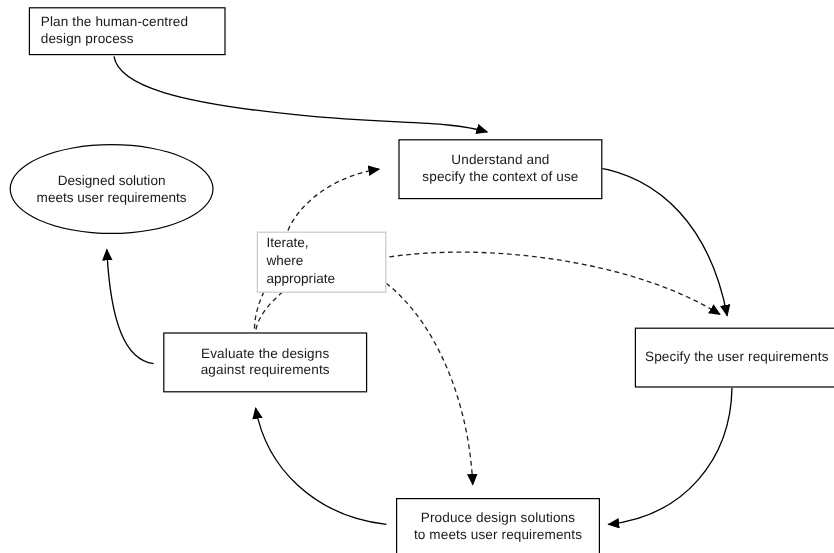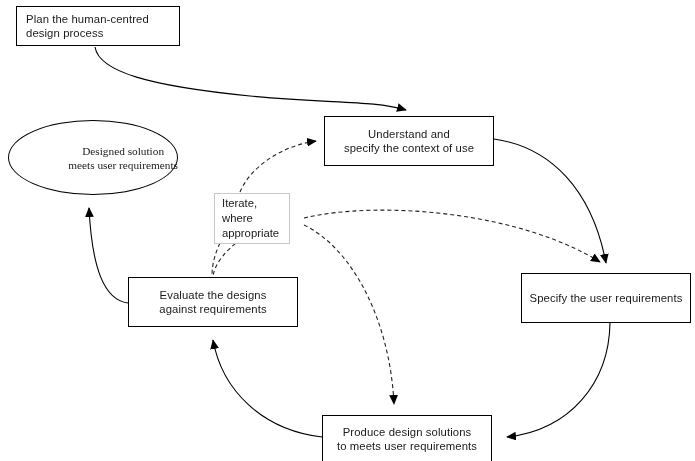--- a/index.html
+++ b/index.html
@@ -27,36 +27,36 @@
     box-sizing: border-box;
     background: #ffffff;
     display: flex;
     align-items: center;
     justify-content: center;
     text-align: center;
     z-index: 3;
   }
   .box {
     border: 1.4px solid #000000;
+    margin-left: 8px;
   }
   .node .label {
     font-size: 11.3px;
     line-height: 14px;
     color: #1a1a1a;
     letter-spacing: 0.1px;
     white-space: pre-line;
   }
   .ellipse-node {
     position: absolute;
     z-index: 3;
     display: flex;
     align-items: center;
-    justify-content: flex-end;
+    justify-content: center;
     text-align: center;
-    font-family: Liberation Serif, serif;
   }
   .ellipse-node .label {
     font-size: 11.3px;
     line-height: 14px;
     color: #1a1a1a;
     white-space: pre-line;
     position: relative;
     z-index: 2;
   }
   .ellipse-shape {
@@ -147,19 +147,19 @@
   <div class="node box" style="left:322px; top:415px; width:170px; height:48px;">
     <div class="label">Produce design solutions
 to meets user requirements</div>
   </div>
 
   <div class="node box" style="left:128px; top:277px; width:170px; height:50px;">
     <div class="label">Evaluate the designs
 against requirements</div>
   </div>
 
-  <div class="note" style="left:214px; top:193px; width:76px; height:51px;">
+  <div class="note" style="left:214px; top:193px; width:108px; height:51px;">
     <div class="label">Iterate,
 where
 appropriate</div>
   </div>
 
 </div>
 
 </body></html>

